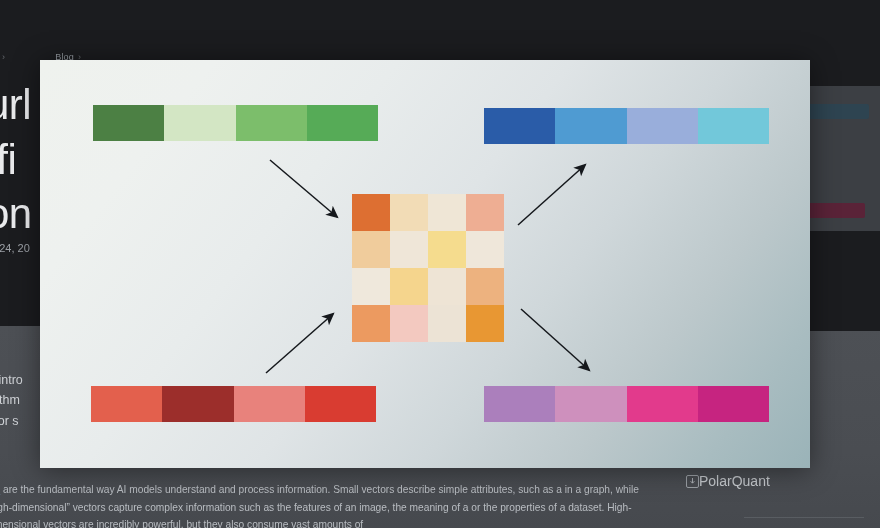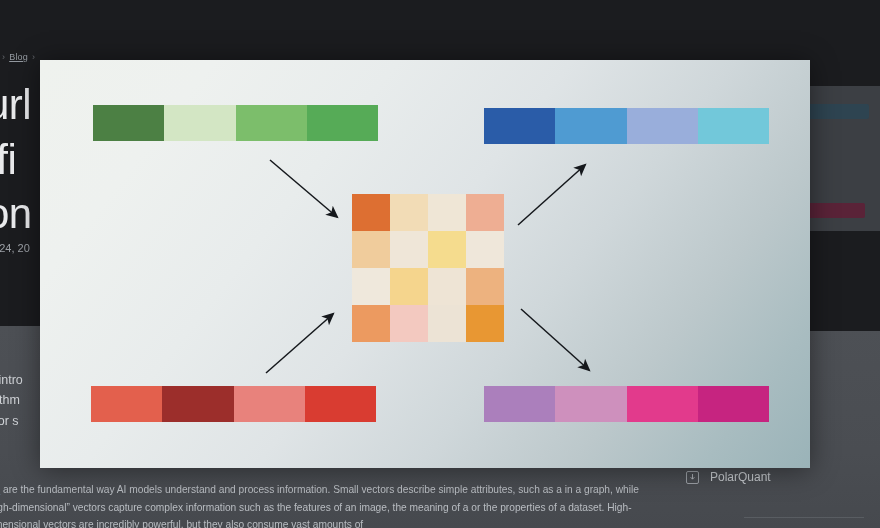--- a/index.html
+++ b/index.html
@@ -33,21 +33,21 @@
 
   .breadcrumb {
     position: absolute; left: 2px; top: 52px;
     font-size: 9px; color: #7d8086;
     letter-spacing: .2px;
     display: flex; align-items: center; gap: 4px;
     opacity: .95;
   }
   .breadcrumb .chev { color: #6b6e74; font-size: 9px; }
   .breadcrumb .bc-link {
-    color: #9aa0a7; text-decoration: underline;
+    color: #9aa0a7; text-decoration: underline; margin-left: 46px;
   }
 
   .hero-title {
     position: absolute; left: -14px; top: 78px;
     width: 200px;
     font-size: 42px; line-height: 1.30;
     font-weight: 400;
     color: #e9eaec;
     letter-spacing: -.6px;
     white-space: pre;
@@ -94,24 +94,24 @@
     width: 120px; height: 100px;
     background: #1b1c1f;
   }
 
   .toc-list {
     position: absolute; right: 0; top: 430px;
     width: 210px; padding-left: 16px;
     color: #c2c6cb;
   }
   .toc-entry {
-    font-size: 12px; line-height: 1.4;
+    font-size: 14px; line-height: 1.4;
     color: #c6cace;
     margin-bottom: 22px;
-    display: flex; align-items: center; gap: 11px;
+    display: flex; align-items: center; 
   }
   .toc-entry .sq-icon {
     width: 13px; height: 13px;
     border: 1px solid #9ba0a6;
     border-radius: 2px;
     display: inline-flex; align-items: center; justify-content: center;
     font-size: 9px; color: #b4b9be; flex: 0 0 auto;
   }
   .toc-entry .sq-icon svg { display: block; }
 

